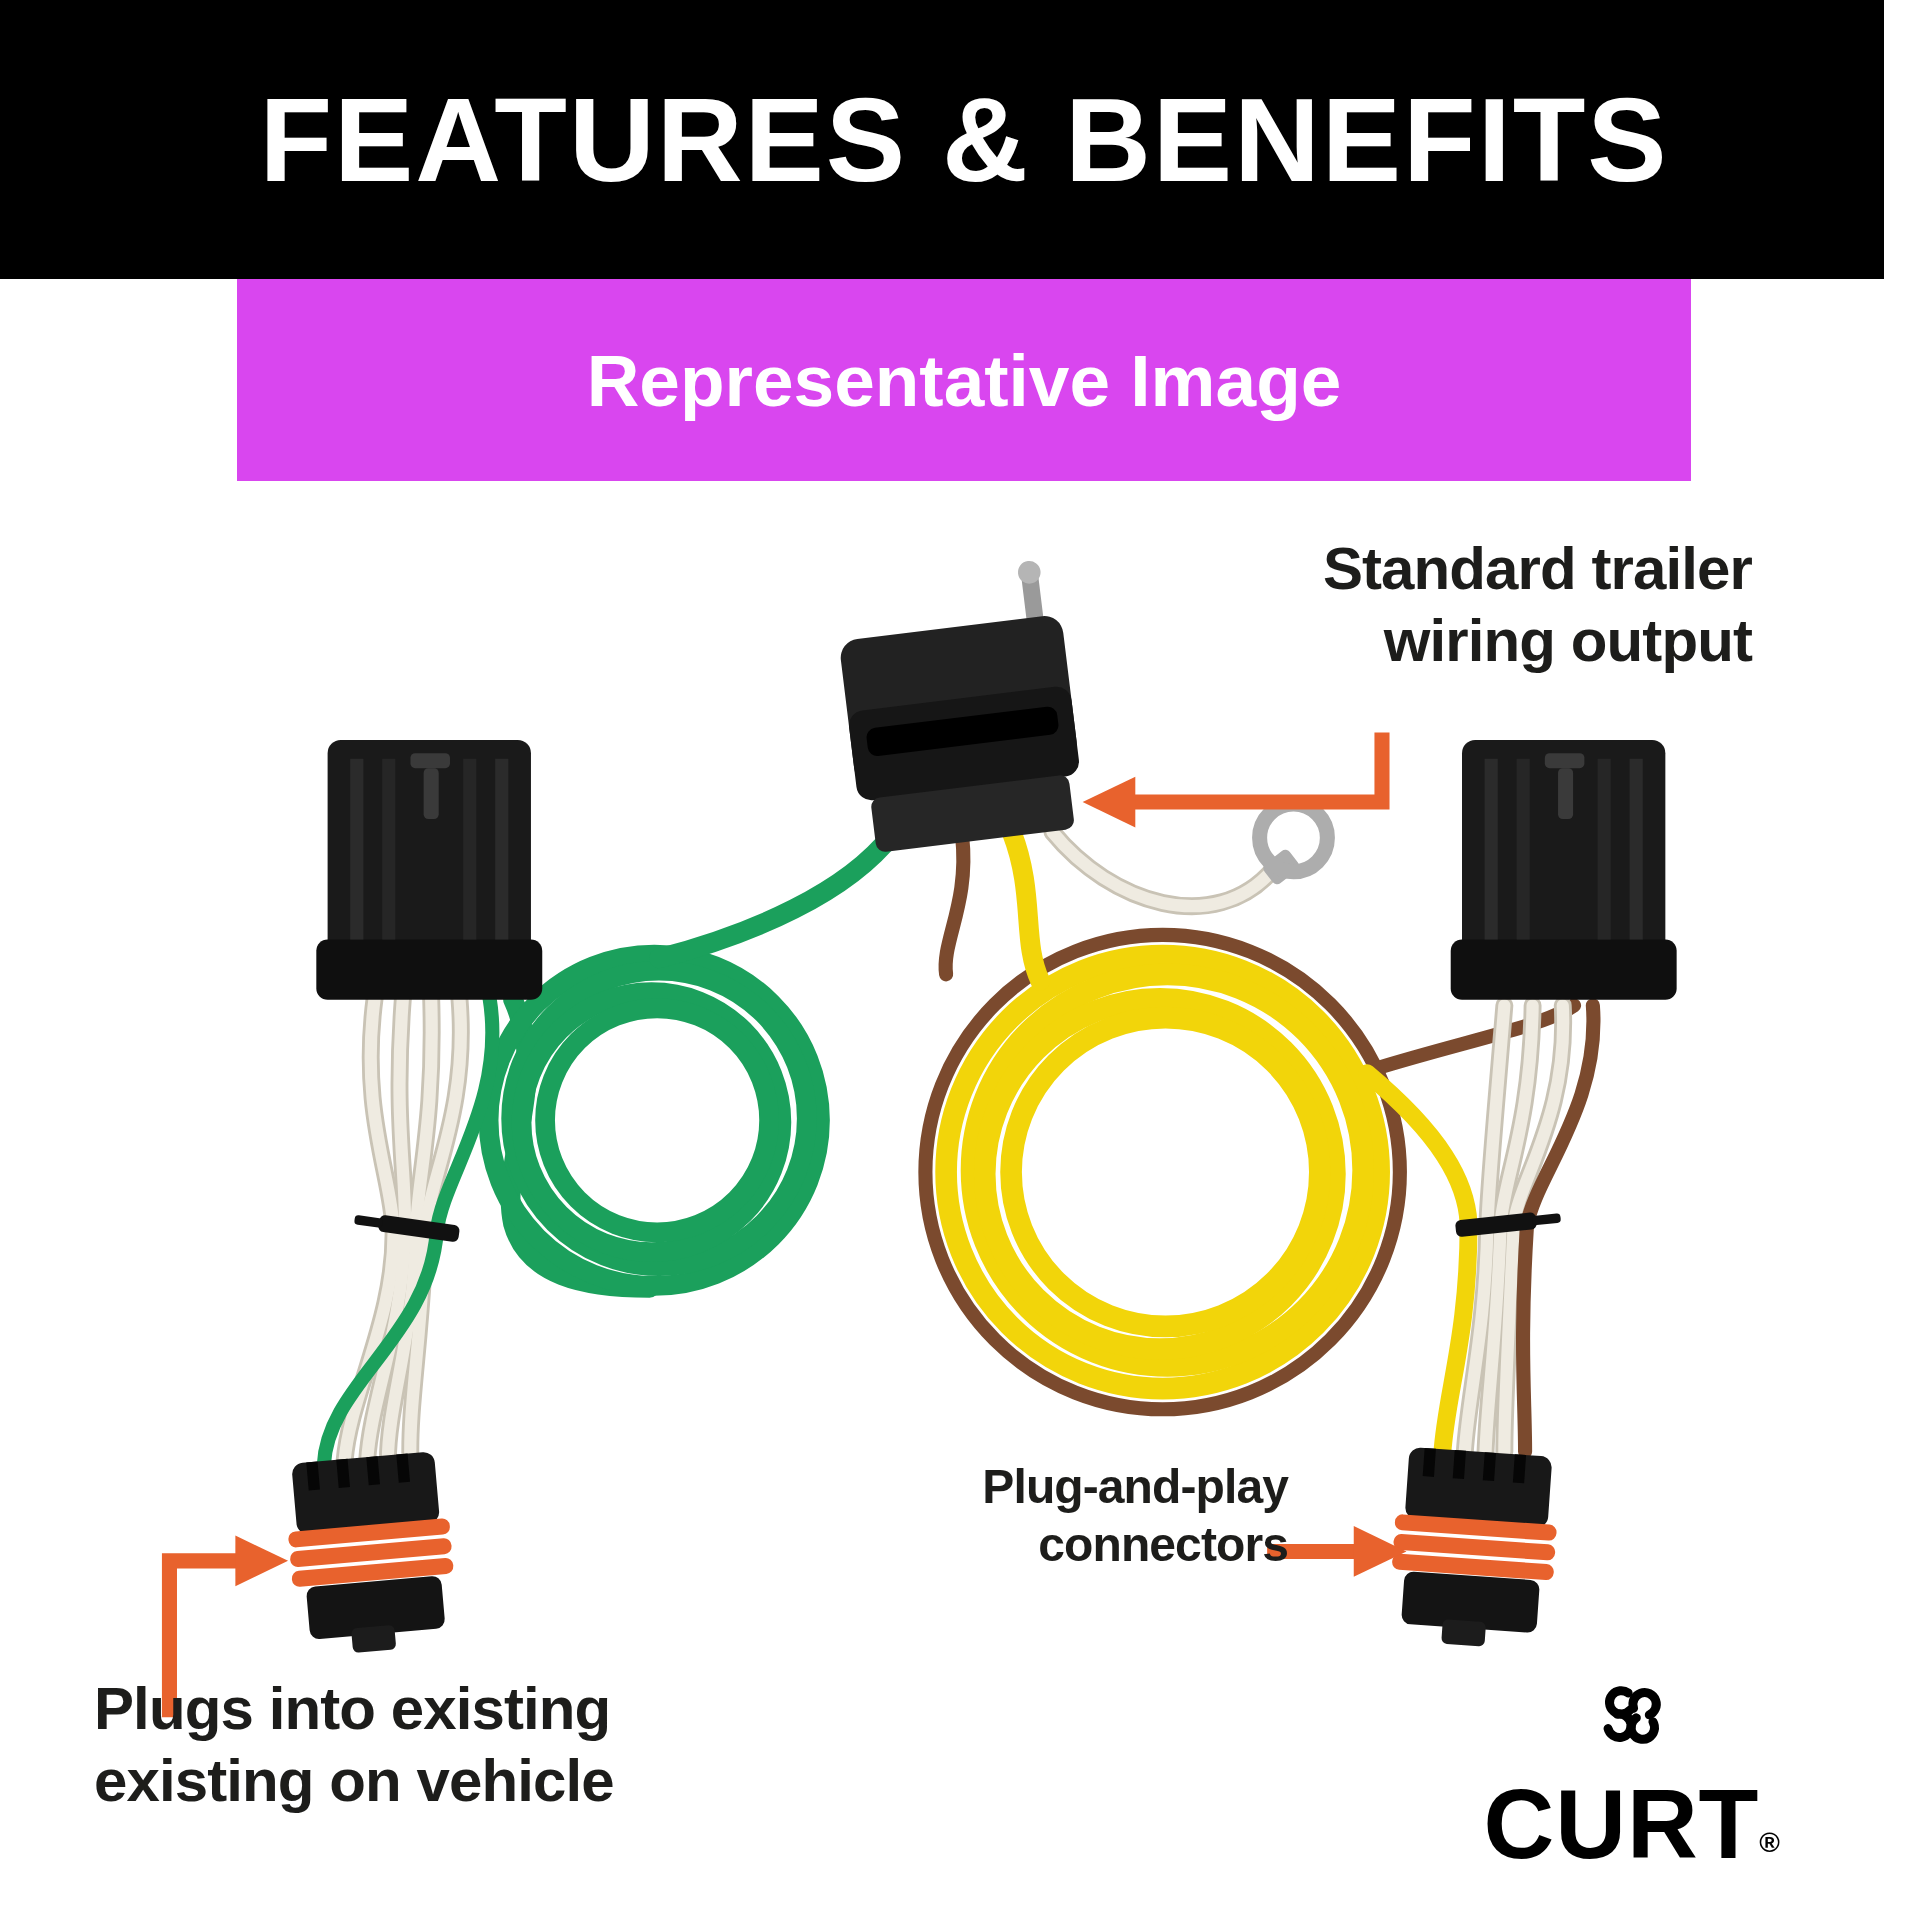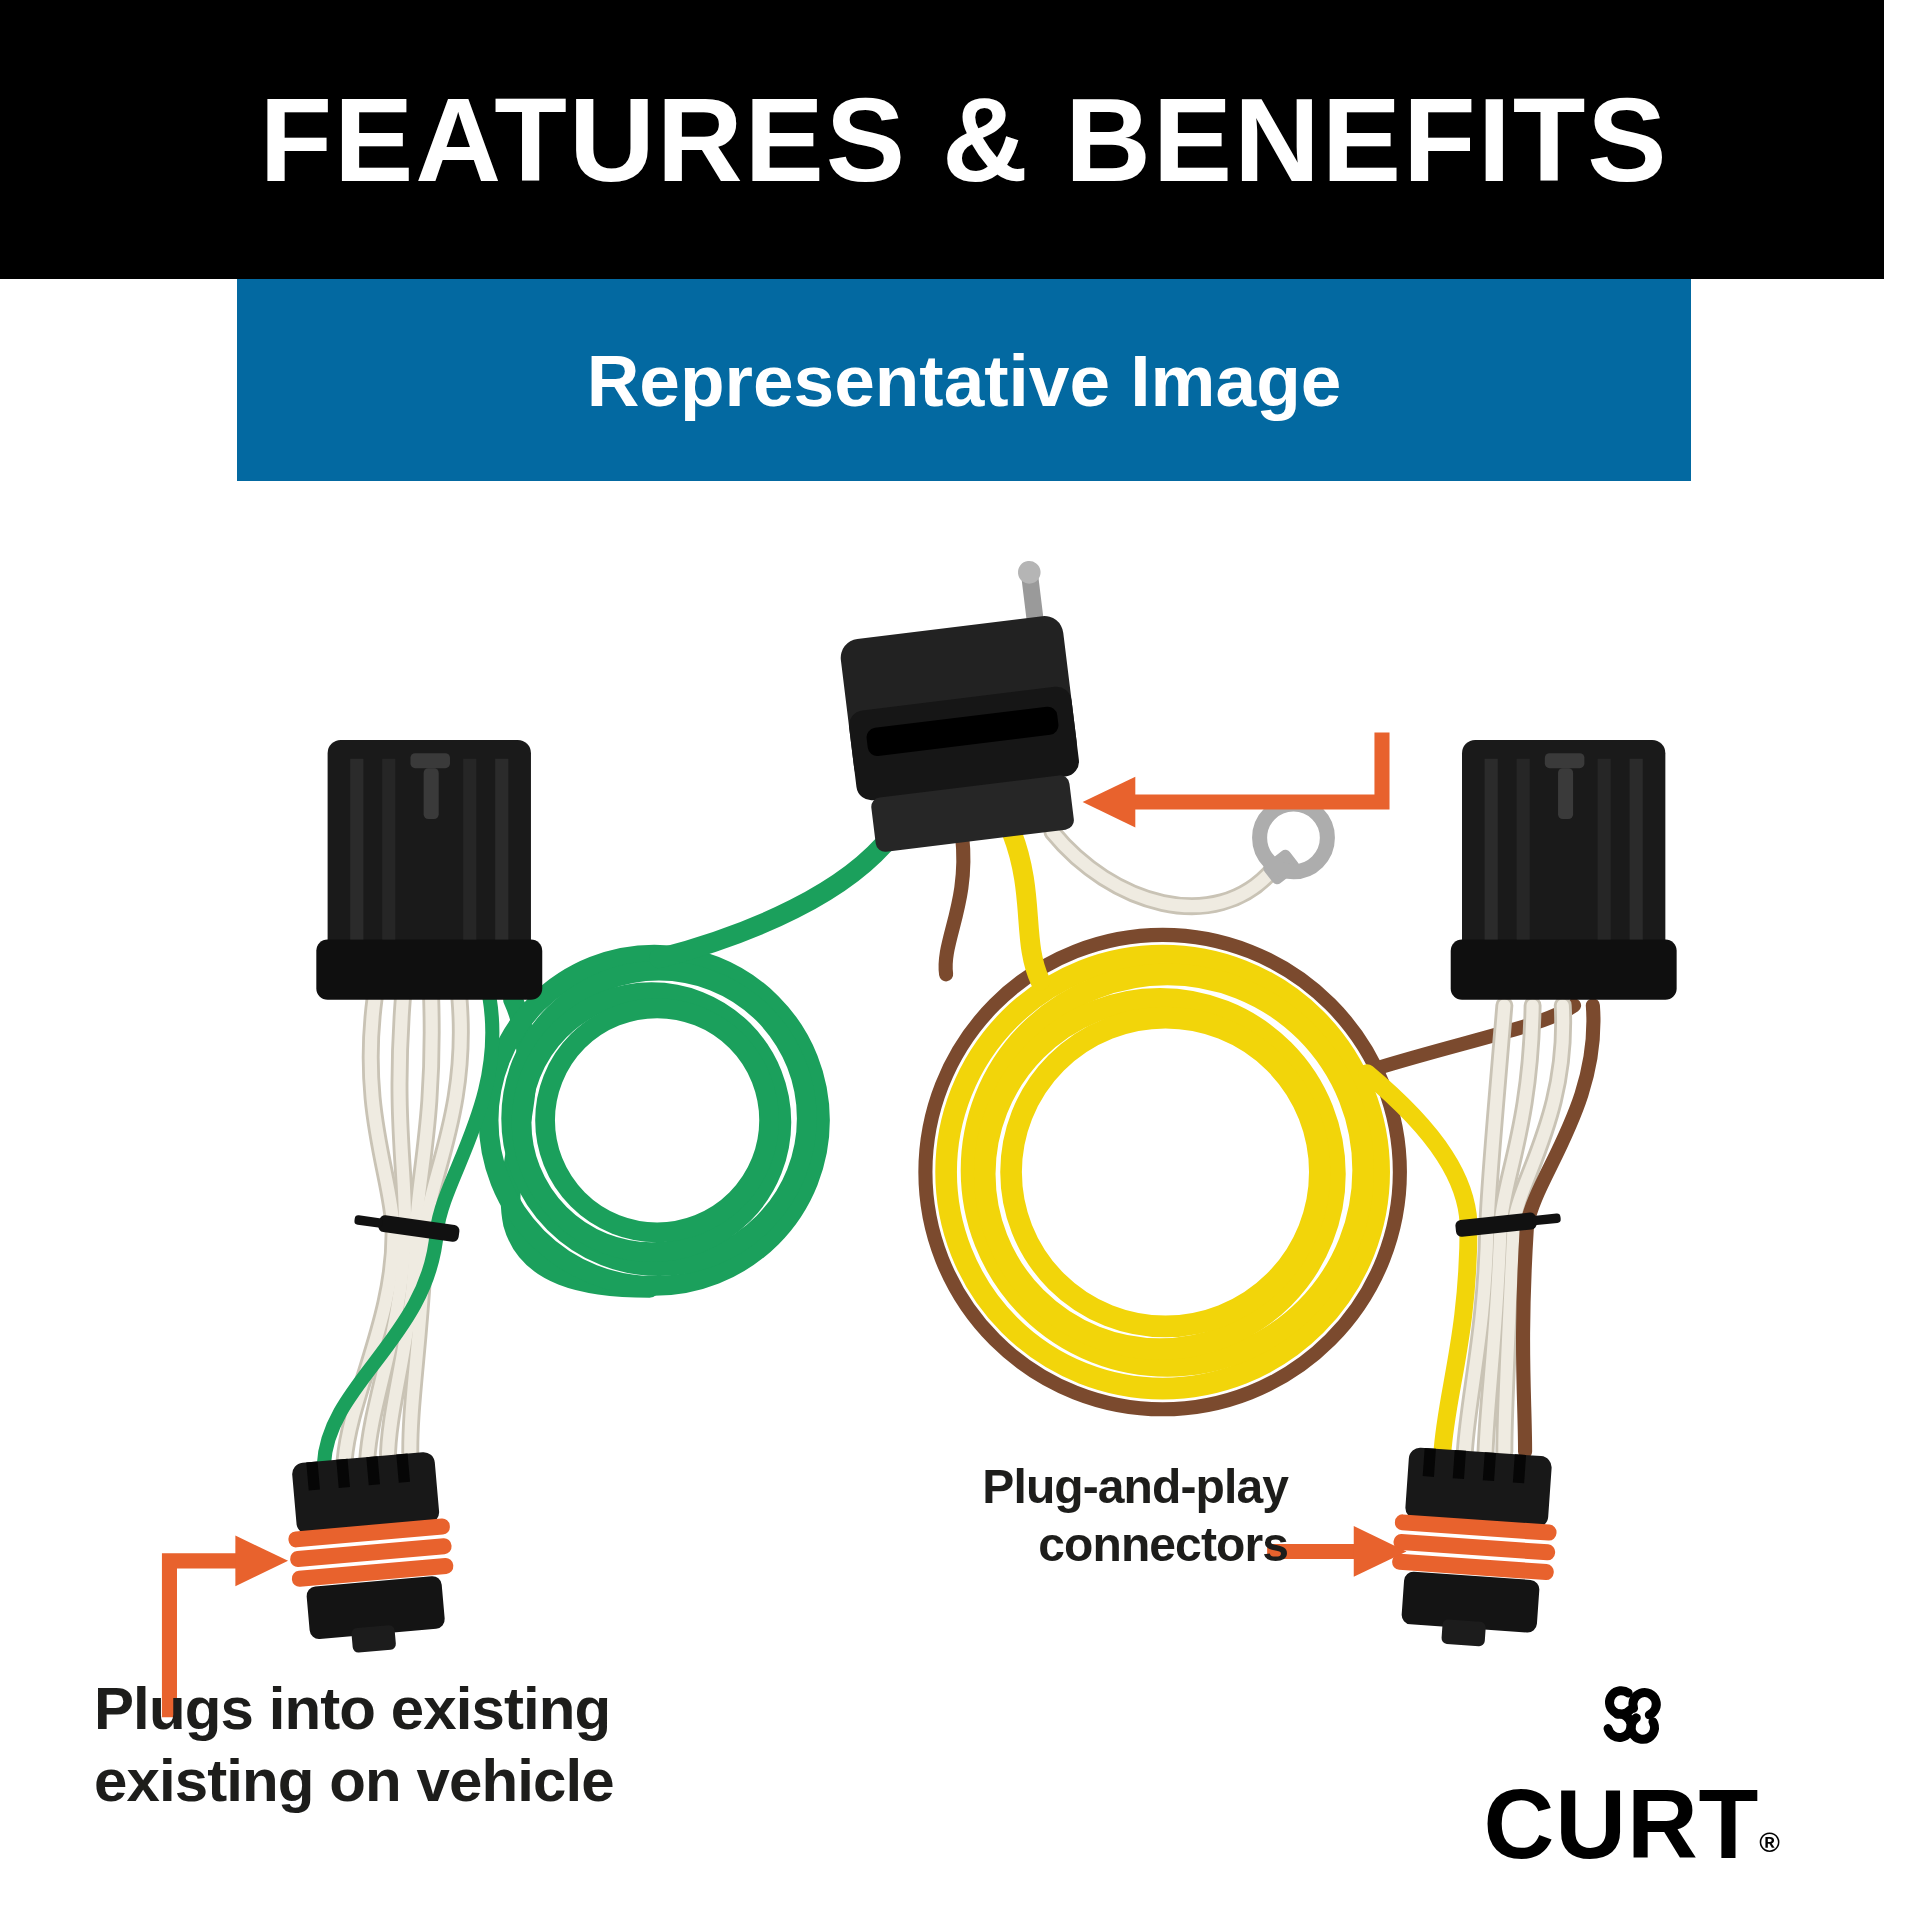--- a/index.html
+++ b/index.html
@@ -4,21 +4,21 @@
 <style>
   * { margin:0; padding:0; box-sizing:border-box; }
   html,body { width:1928px; height:1928px; }
   body { font-family:"Liberation Sans", sans-serif; background:#ffffff; }
   .page { position:relative; width:1884px; height:1928px; background:#fff; overflow:hidden; }
 
   .top-banner { position:absolute; top:0; left:0; width:1928px; height:279px; background:#000;
     display:flex; align-items:center; justify-content:center; }
   .top-banner h1 { color:#fff; font-size:119px; font-weight:bold; letter-spacing:1.9px; }
 
-  .orange-banner { position:absolute; top:279px; left:237px; width:1454px; height:202px; background:#0369a1;
+  .orange-banner { position:absolute; top:279px; left:237px; width:1454px; height:202px; background:#d946ef;
     display:flex; align-items:center; justify-content:center; }
   .orange-banner h2 { color:#fff; font-size:73px; font-weight:bold; }
 
   svg.illustration { position:absolute; top:0; left:0; width:1928px; height:1928px; }
 
   .annotation { position:absolute; color:#1d1d1b; font-weight:bold; line-height:1.2; letter-spacing:-0.9px; }
   .annotation span { display:block; }
   .ann-standard { top:533px; right:132px; text-align:right; font-size:60px; }
   .ann-plug { top:1458px; left:742px; width:546px; text-align:right; font-size:48px; }
   .ann-plugs { top:1673px; left:94px; text-align:left; font-size:60px; }
@@ -183,20 +183,24 @@
     <g>
       <line x1="1346" y1="1648" x2="1440" y2="1648" stroke="#E8622D" stroke-width="16"></line>
       <polygon points="1494,1648 1438,1621 1438,1675" fill="#E8622D"></polygon>
     </g>
     <g>
       <path d="M 180 1824 L 180 1658 L 252 1658" fill="none" stroke="#E8622D" stroke-width="16"></path>
       <polygon points="306,1658 250,1631 250,1685" fill="#E8622D"></polygon>
     </g>
   </svg>
 
+  <div class="annotation ann-standard">
+    <span>Standard trailer</span>
+    <span>wiring output</span>
+  </div>
 
   <div class="annotation ann-plug">
     <span>Plug-and-play</span>
     <span>connectors</span>
   </div>
 
   <div class="annotation ann-plugs">
     <span>Plugs into existing</span>
     <span>existing on vehicle</span>
   </div>

